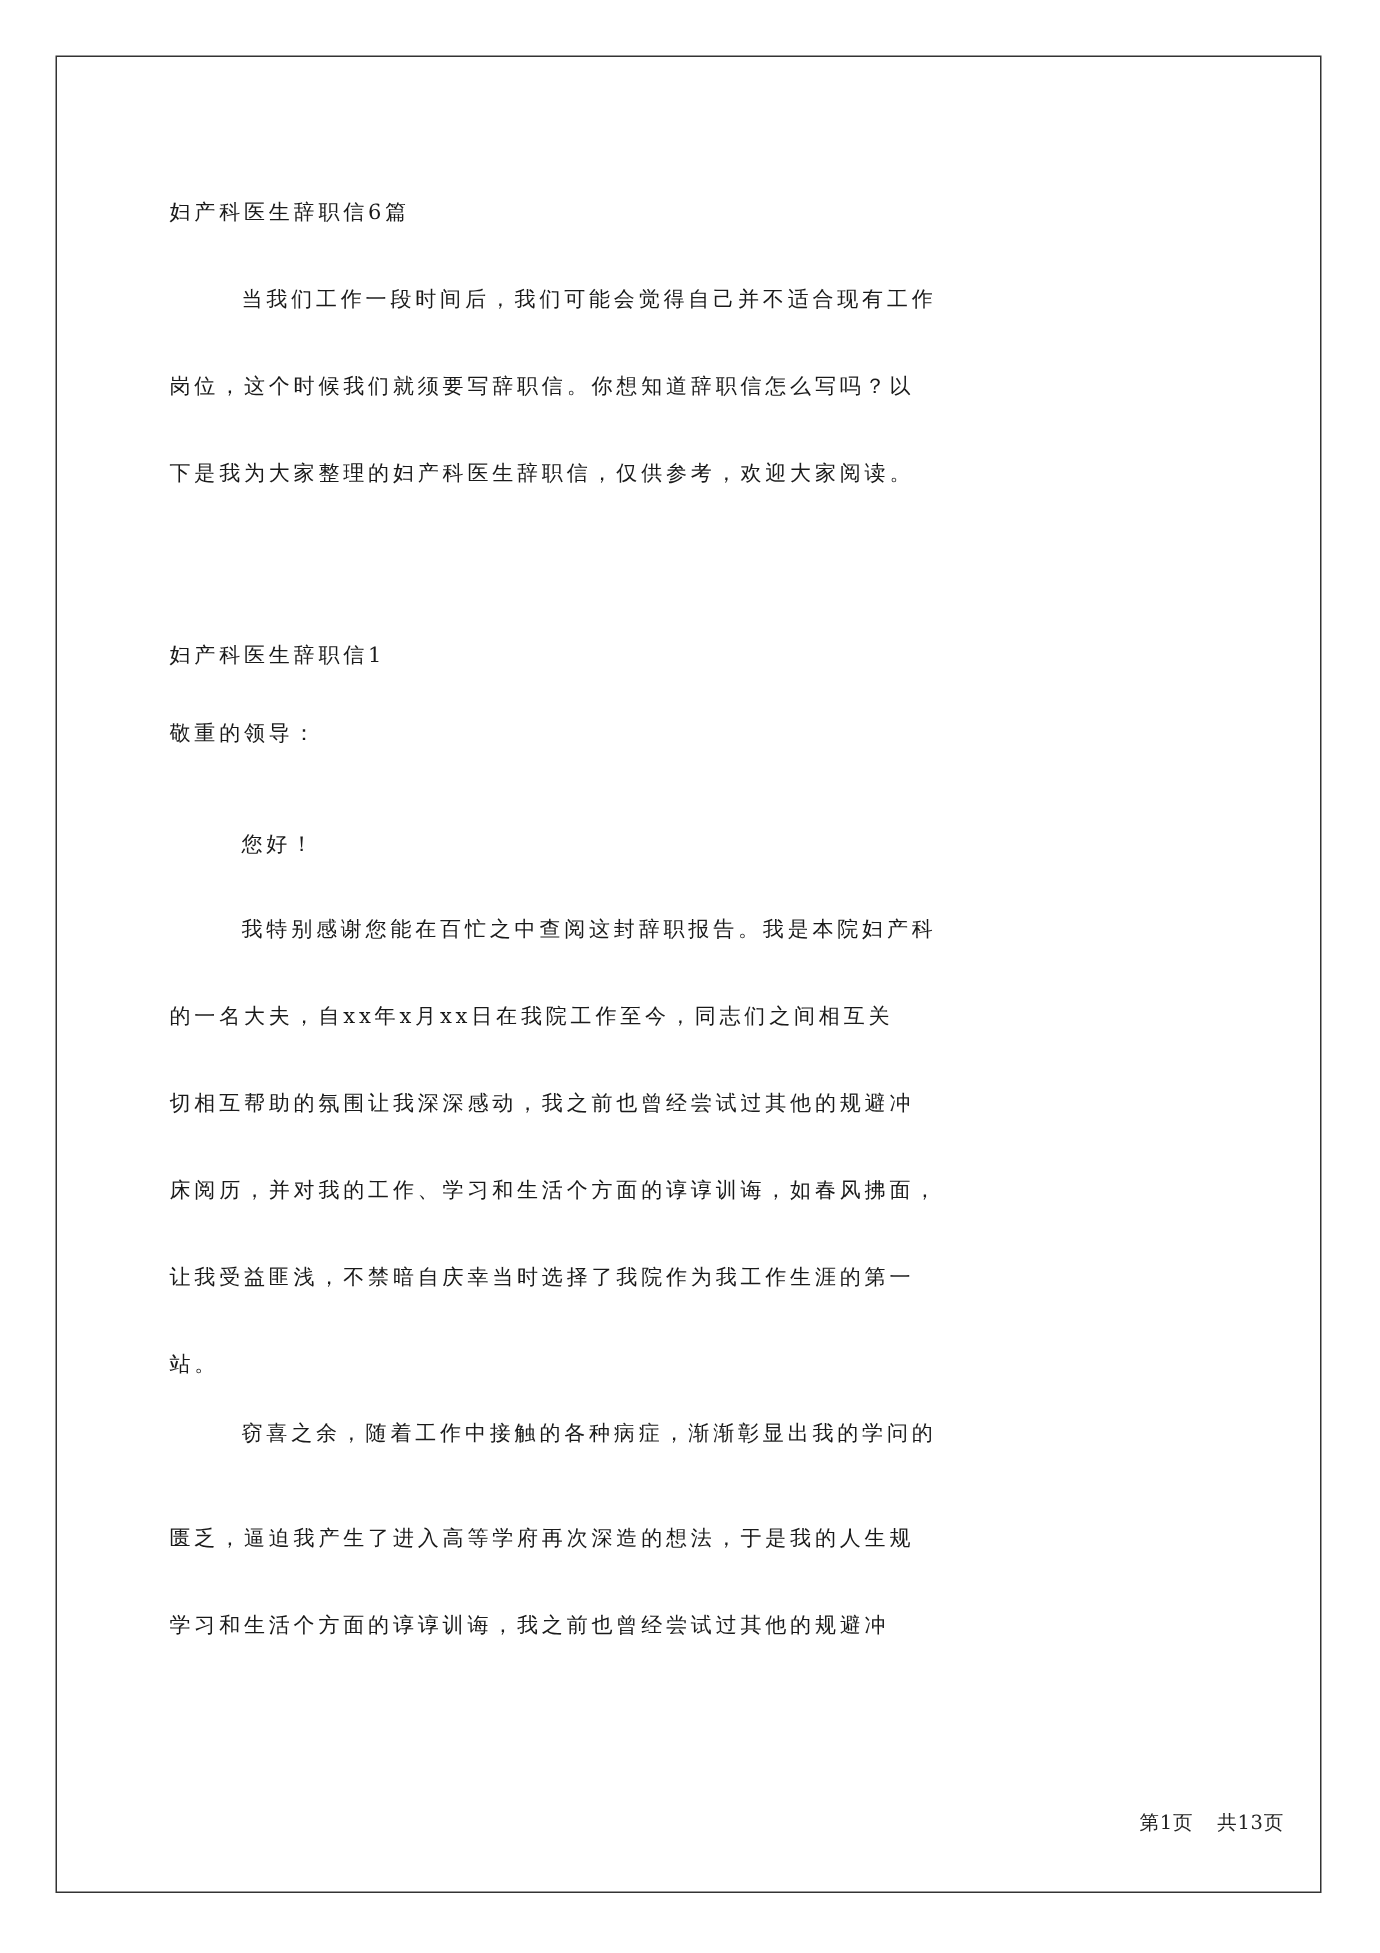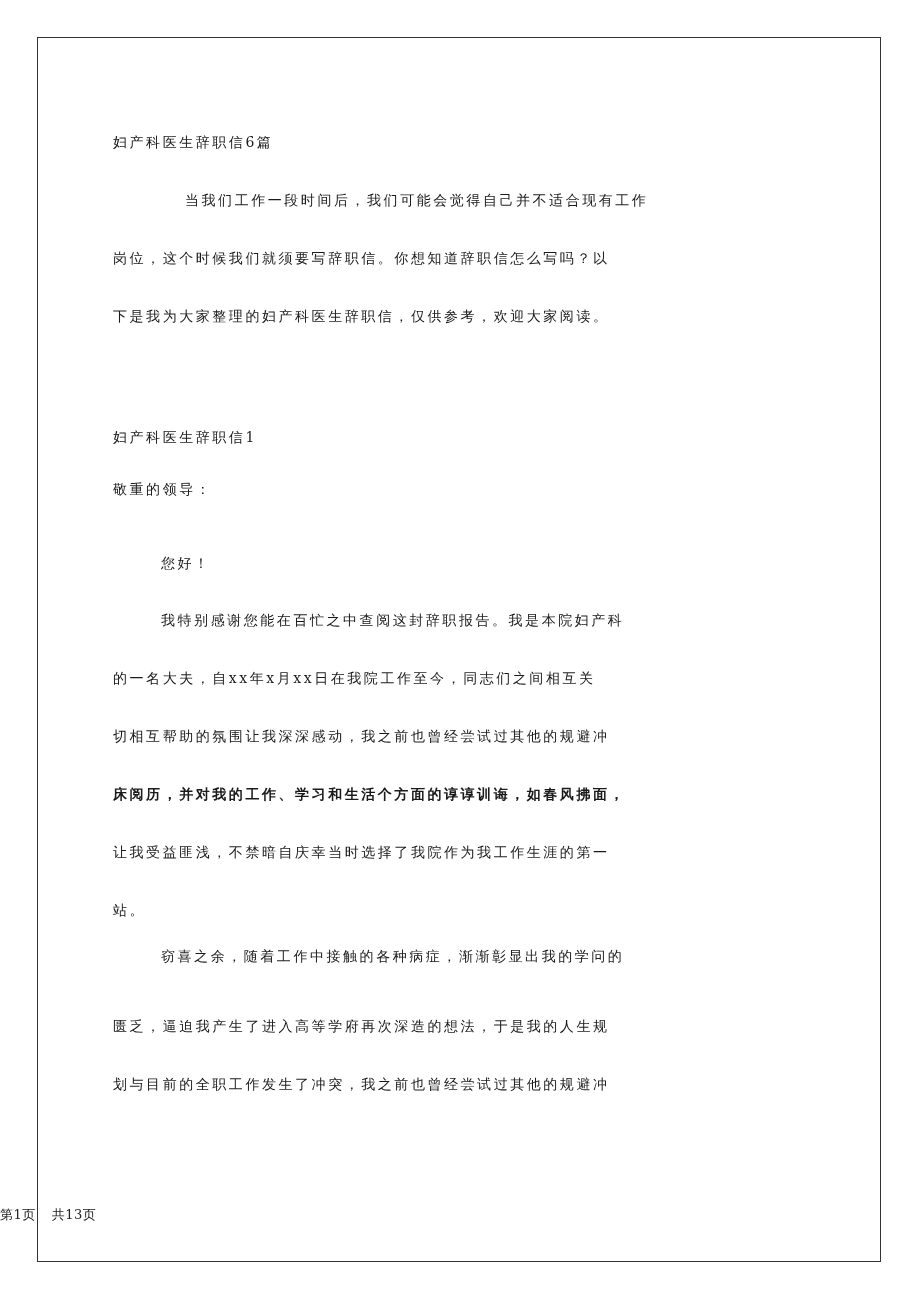--- a/index.html
+++ b/index.html
@@ -30,54 +30,54 @@
       white-space: nowrap;
       font-size: 14px;
       letter-spacing: 2.55px;
       line-height: 26px;
     }
     .line.indent {
       left: 161px;
     }
     .footer {
       position: absolute;
-      left: 0;
+      left: 14px;
       width: 842px;
       top: 1206px;
-      text-align: left;
+      text-align: right;
       font-size: 13px;
       letter-spacing: 0.5px;
       color: #222222;
       word-spacing: 2px;
     }
     .footer .gap { display: inline-block; width: 16px; }
   </style>
 </head>
 <body>
 
 <div class="page-frame"></div>
 
 <div class="line" style="top:129px;">妇产科医生辞职信6篇</div>
 
-<div class="line indent" style="top:187px;margin-left:24px;">当我们工作一段时间后，我们可能会觉得自己并不适合现有工作</div>
+<div class="line indent" style="top:187px;">当我们工作一段时间后，我们可能会觉得自己并不适合现有工作</div>
 <div class="line" style="top:245px;">岗位，这个时候我们就须要写辞职信。你想知道辞职信怎么写吗？以</div>
 <div class="line" style="top:303px;">下是我为大家整理的妇产科医生辞职信，仅供参考，欢迎大家阅读。</div>
 
 <div class="line" style="top:404px;margin-top:20px;">妇产科医生辞职信1</div>
 
 <div class="line" style="top:476px;">敬重的领导：</div>
 
 <div class="line indent" style="top:550px;">您好！</div>
 
 <div class="line indent" style="top:607px;">我特别感谢您能在百忙之中查阅这封辞职报告。我是本院妇产科</div>
 <div class="line" style="top:665px;">的一名大夫，自xx年x月xx日在我院工作至今，同志们之间相互关</div>
 <div class="line" style="top:723px;">切相互帮助的氛围让我深深感动，我之前也曾经尝试过其他的规避冲</div>
-<div class="line" style="top:781px;font-weight:bold;">床阅历，并对我的工作、学习和生活个方面的谆谆训诲，如春风拂面，</div>
+<div class="line" style="top:781px;">床阅历，并对我的工作、学习和生活个方面的谆谆训诲，如春风拂面，</div>
 <div class="line" style="top:839px;">让我受益匪浅，不禁暗自庆幸当时选择了我院作为我工作生涯的第一</div>
 <div class="line" style="top:897px;">站。</div>
 
 <div class="line indent" style="top:943px;">窃喜之余，随着工作中接触的各种病症，渐渐彰显出我的学问的</div>
 <div class="line" style="top:1013px;">匮乏，逼迫我产生了进入高等学府再次深造的想法，于是我的人生规</div>
-<div class="line" style="top:1071px;">划与目前的全职工作发生了冲突，我之前也曾经尝试过其他的规避冲</div>
+<div class="line" style="top:1071px;">学习和生活个方面的谆谆训诲，我之前也曾经尝试过其他的规避冲</div>
 
 <div class="footer">
   <span>第1页</span><span class="gap"></span><span>共13页</span>
 </div>
 
 </body></html>

